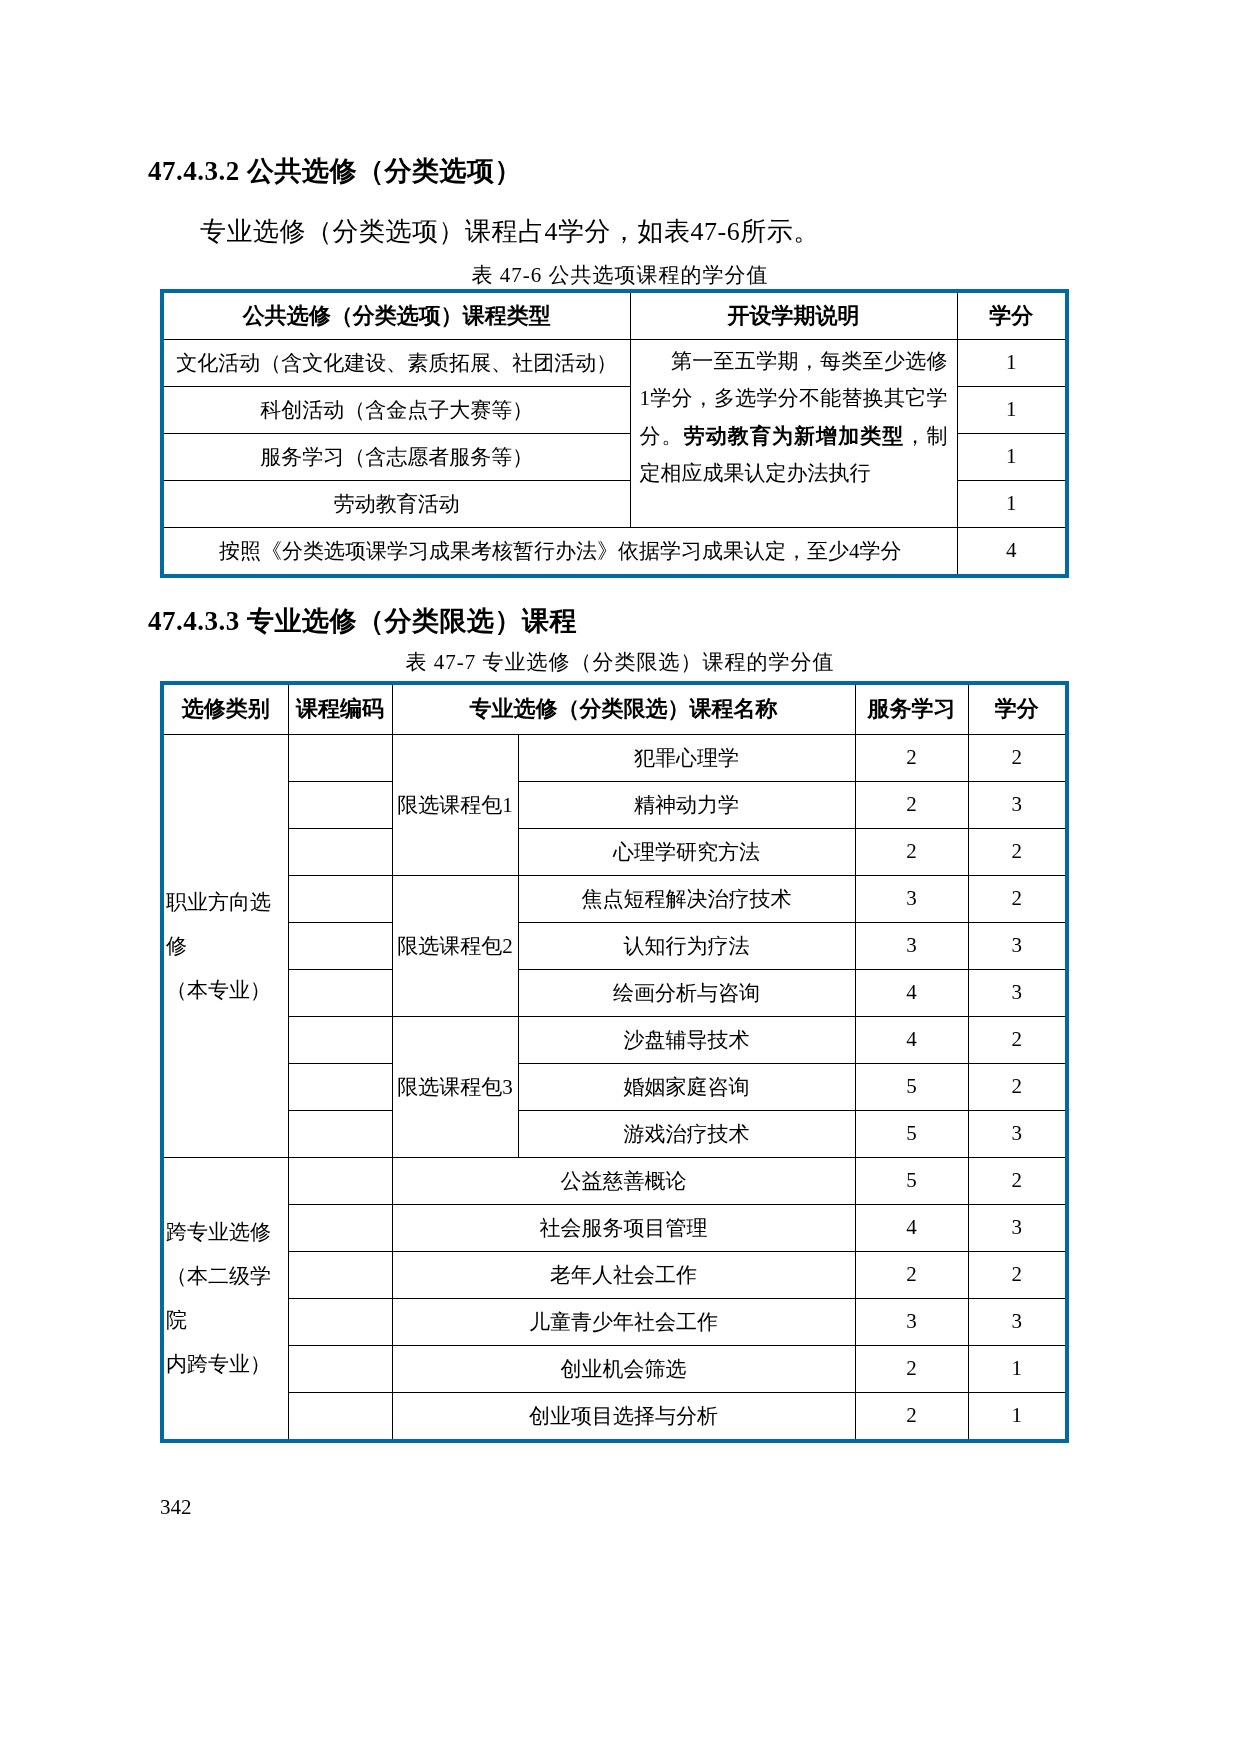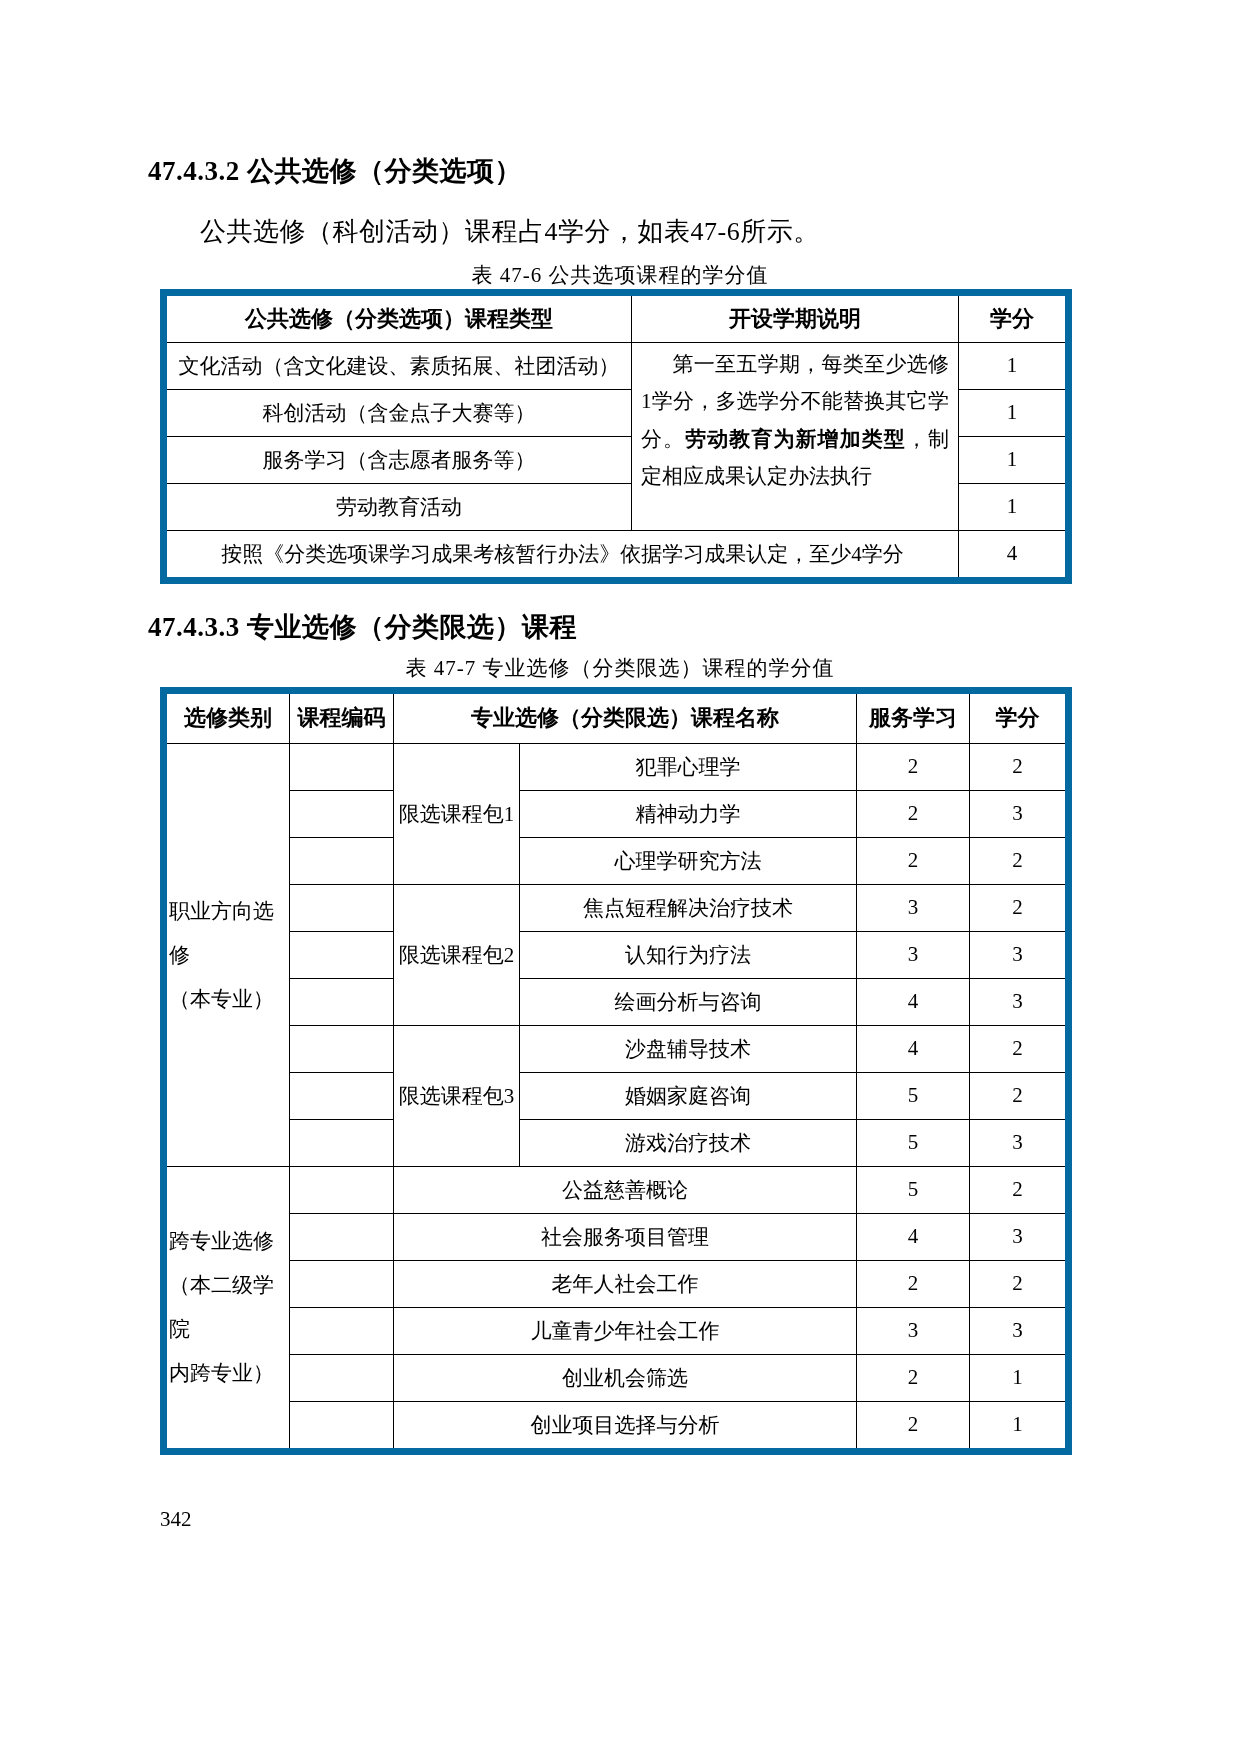--- a/index.html
+++ b/index.html
@@ -22,21 +22,21 @@
   }
   #p2{line-height:50px;margin:20px 0 0 0;}
   .tbl-caption{
     font-size:21px;text-align:center;margin:12px 0 0 0;letter-spacing:1px;
   }
   #cap2{margin:9px 0 5px 0;}
   table{
     border-collapse:collapse;width:905px;margin-left:12px;
     table-layout:fixed;font-size:21px;
   }
-  table{border:7px solid #0369a1;}
+  table{border:4px solid #0369a1;}
   td,th{
     border:1px solid #000;padding:0 4px;text-align:center;
     vertical-align:middle;overflow:hidden;
   }
   th{
     font-weight:bold;font-size:22px;
     font-family:"Liberation Sans","DejaVu Sans",sans-serif;
   }
   #table1 td{height:46px;}
   #table1 th{height:46px;}
@@ -57,21 +57,21 @@
     padding-left:12px;
   }
 </style>
 </head>
 <body>
 
 <div class="content">
 
   <div id="h1" class="sec-heading">47.4.3.2  公共选修（分类选项）</div>
 
-  <p id="p1" class="body-para">公共选修（科创活动）课程占4学分，如表47-6所示。</p>
+  <p id="p1" class="body-para">专业选修（分类选项）课程占4学分，如表47-6所示。</p>
 
   <div id="cap1" class="tbl-caption">表 47-6 公共选项课程的学分值</div>
 
   <table id="table1">
     <colgroup>
       <col style="width:468px">
         <col style="width:327px">
         <col style="width:110px">
     </colgroup>
     <tbody>

